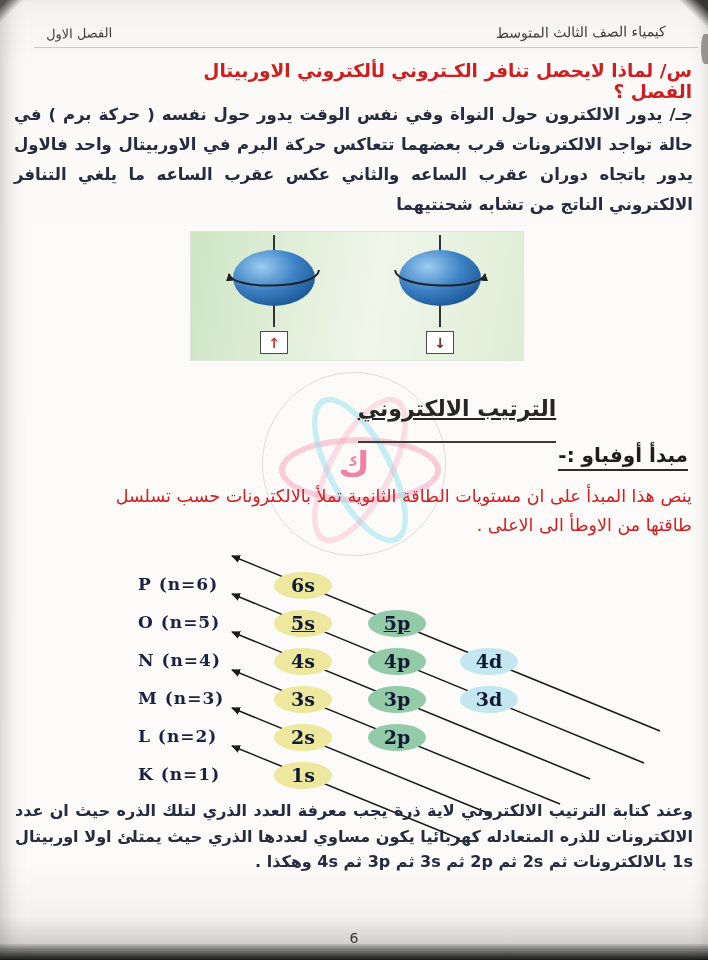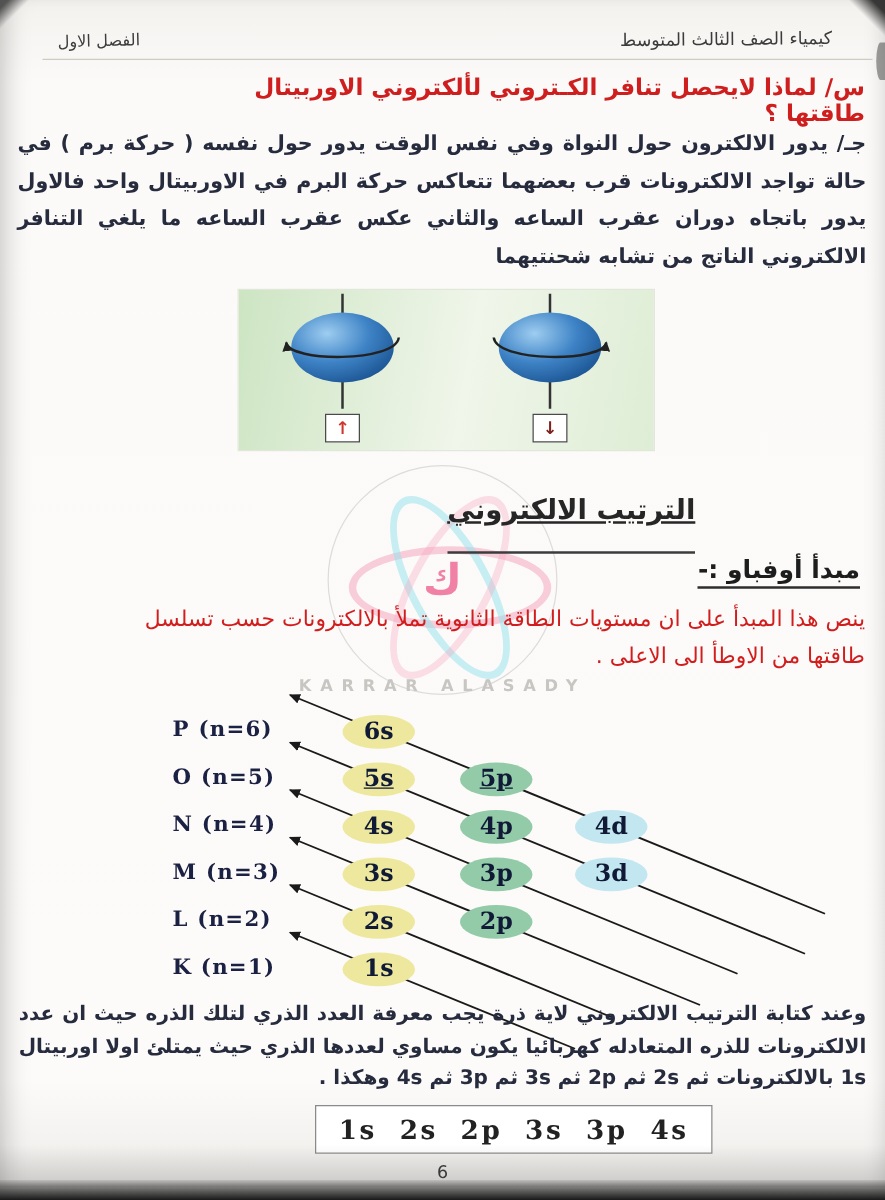--- a/index.html
+++ b/index.html
@@ -90,21 +90,21 @@
 <div class="page">
 
   <div class="corner-tl"></div>
   <div class="corner-tr"></div>
   <div class="edge-mark-right"></div>
 
   <div class="hdr-left">الفصل الاول</div>
   <div class="hdr-right">كيمياء الصف الثالث المتوسط</div>
   <div class="hdr-rule"></div>
 
-  <div class="question">س/ لماذا لايحصل تنافر الكـتروني لألكتروني الاوربيتال طاقتها ؟</div>
+  <div class="question">س/ لماذا لايحصل تنافر الكـتروني لألكتروني الاوربيتال الفصل ؟</div>
   <div class="answer">جـ/ يدور الالكترون حول النواة وفي نفس الوقت يدور حول نفسه ( حركة برم ) في حالة تواجد الالكترونات قرب بعضهما تتعاكس حركة البرم في الاوربيتال واحد فالاول يدور باتجاه دوران عقرب الساعه والثاني عكس عقرب الساعه ما يلغي التنافر الالكتروني الناتج من تشابه شحنتيهما</div>
 
   <div class="spin-figure">
     <div class="sphere-block">
       <svg width="150" height="98" viewBox="0 0 150 98">
         <defs>
           <radialGradient id="sphA" cx="35%" cy="30%" r="75%">
             <stop offset="0%" stop-color="#9ecdf0"></stop>
               <stop offset="55%" stop-color="#3e83c6"></stop>
               <stop offset="100%" stop-color="#1d5796"></stop>
@@ -151,21 +151,20 @@
     <div class="nucleus">ك</div>
   </div>
 
   <div class="section-title">
     <span>الترتيب الالكتروني</span>
   </div>
   <div class="section-subtitle">
     <span>مبدأ أوفباو :-</span>
   </div>
   <div class="principle">ينص هذا المبدأ على ان مستويات الطاقة الثانوية تملأ بالالكترونات حسب تسلسل طاقتها من الاوطأ الى الاعلى .</div>
-  <div class="photographer">KARRAR ALASADY</div>
 
   <div class="aufbau">
     <svg width="570" height="280" viewBox="0 0 570 280">
       <defs>
         <marker id="ah" markerWidth="10" markerHeight="8" refX="8" refY="4" orient="auto" markerUnits="userSpaceOnUse">
           <path d="M0,0 L9,4 L0,8 z" fill="#1a1a1a"></path>
         </marker>
       </defs>
       <line x1="532" y1="165" x2="104" y2="-10" stroke="#1a1a1a" stroke-width="1.5" marker-end="url(#ah)"></line>
       <line x1="516" y1="197" x2="104" y2="28" stroke="#1a1a1a" stroke-width="1.5" marker-end="url(#ah)"></line>
@@ -190,18 +189,17 @@
     <span class="orb d r2">4d</span>
     <span class="orb s r3">3s</span>
     <span class="orb p r3">3p</span>
     <span class="orb d r3">3d</span>
     <span class="orb s r4">2s</span>
     <span class="orb p r4">2p</span>
     <span class="orb s r5">1s</span>
   </div>
 
   <div class="closing">وعند كتابة الترتيب الالكتروني لاية ذرة يجب معرفة العدد الذري لتلك الذره حيث ان عدد الالكترونات للذره المتعادله كهربائيا يكون مساوي لعددها الذري حيث يمتلئ اولا اوربيتال 1s بالالكترونات ثم 2s ثم 2p ثم 3s ثم 3p ثم 4s وهكذا .</div>
-  <div class="sequence-box">1s 2s 2p 3s 3p 4s</div>
   <div class="page-number">6</div>
 
   <div class="scan-bottom-soft"></div>
   <div class="scan-bottom"></div>
 </div>
 
 </body></html>

